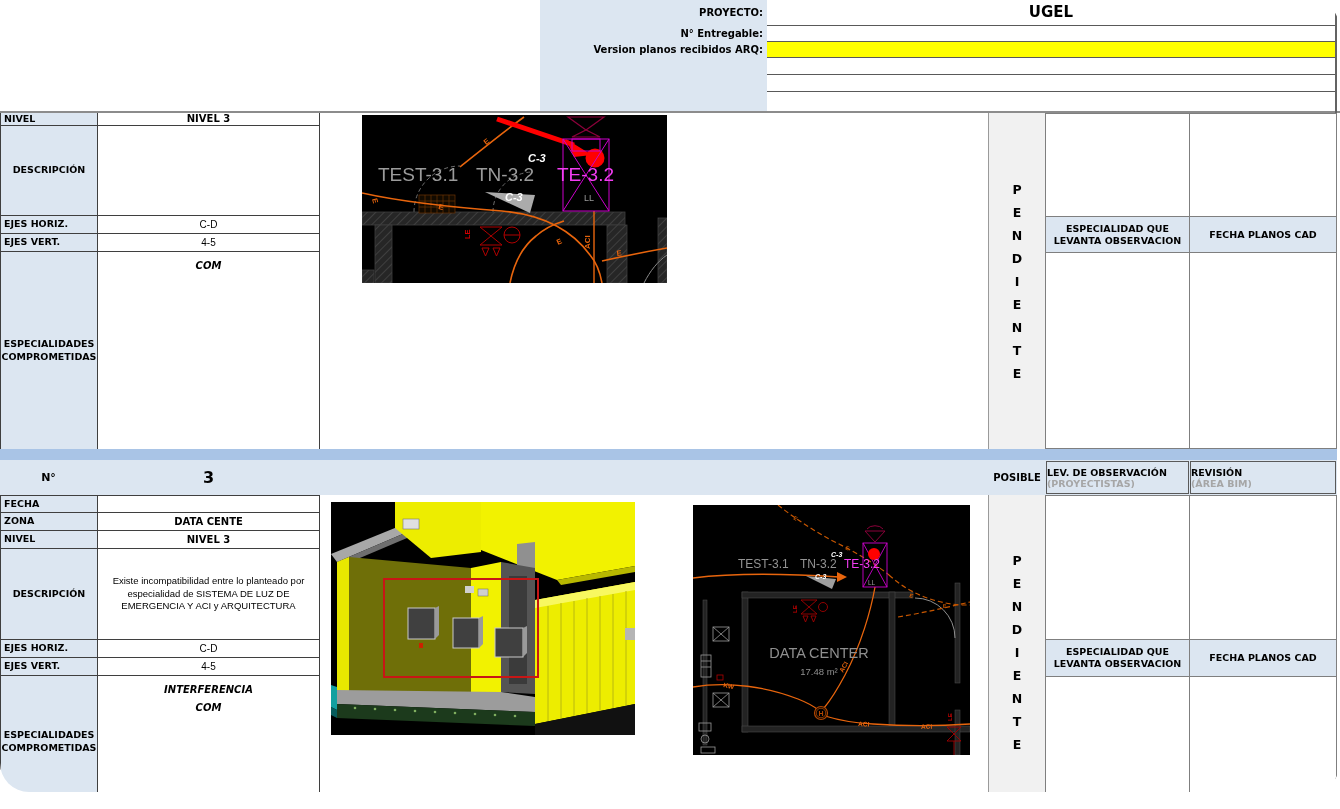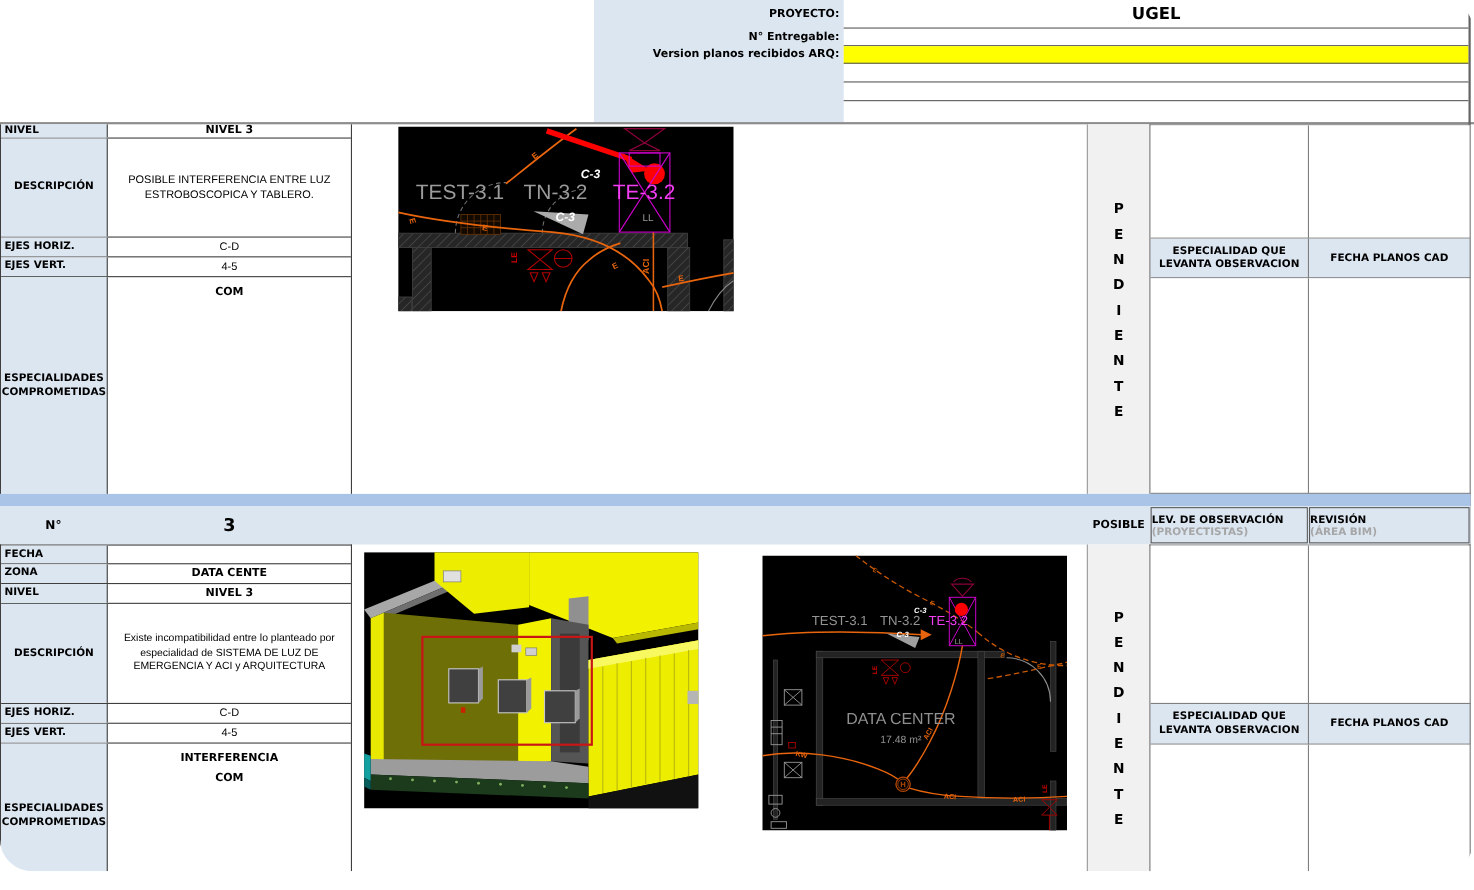--- a/index.html
+++ b/index.html
@@ -17,21 +17,21 @@
   .rightedge{left:1335px;top:0;width:2px;height:809px;background:#636363;}
   
   .ltab{left:0;width:320px;border-left:1px solid #3f3f3f;border-right:1px solid #3f3f3f;box-sizing:border-box;}
   .trow{display:flex;border-bottom:1px solid #3f3f3f;box-sizing:border-box;align-items:stretch;}
   .lab{width:97px;background:#dce6f1;border-right:1px solid #3f3f3f;box-sizing:border-box;
        font-weight:bold;font-size:9.5px;display:flex;align-items:center;padding:0 3px;line-height:1.3;}
   .lab.center{justify-content:center;text-align:center;padding:0 18px;}
   .val{flex:1;display:flex;align-items:center;justify-content:center;text-align:center;
        font-size:10px;font-family:"Liberation Sans",sans-serif;padding:0 8px;line-height:1.35;}
   .val.b{font-weight:bold;font-family:"DejaVu Sans",sans-serif;}
-  .val.topalign{align-items:flex-start;flex-direction:column;justify-content:flex-start;padding-top:5px;gap:1px;}
+  .val.topalign{align-items:flex-start;flex-direction:column;justify-content:flex-start;padding-top:5px;gap:1px;font-style:italic;}
   .espline{width:100%;text-align:center;font-weight:bold;font-size:10px;font-family:"DejaVu Sans",sans-serif;line-height:17px;}
   
   .band{left:0;top:449px;width:1337px;height:11px;background:#a9c4e6;}
   .estadoband{left:0;top:460px;width:1337px;height:35px;background:#dce6f1;}
   .numlab{position:absolute;left:0;top:0;width:97px;height:35px;line-height:35px;text-align:center;font-weight:bold;font-size:11px;}
   .numval{position:absolute;left:97px;top:0;width:223px;height:35px;line-height:35px;text-align:center;font-weight:bold;font-size:16px;}
   .estlab{position:absolute;left:988px;top:0;width:58px;height:35px;line-height:35px;text-align:center;font-weight:bold;font-size:10px;}
   .hdrbox{position:absolute;top:1px;height:33px;border:1px solid #595959;box-sizing:border-box;
           display:flex;flex-direction:column;align-items:flex-start;justify-content:center;background:#dce6f1;}
   .hdrbox .t1{font-weight:bold;font-size:9.5px;line-height:11px;}
@@ -69,21 +69,20 @@
   <div class="abs grayline"></div>
   <div class="abs rightedge"></div>
 
   <div class="abs ltab" style="top:113px;">
     <div class="trow" style="height:13px;">
       <div class="lab">NIVEL</div>
       <div class="val b">NIVEL 3</div>
     </div>
     <div class="trow" style="height:90px;">
       <div class="lab center">DESCRIPCIÓN</div>
-      <div class="val">POSIBLE INTERFERENCIA ENTRE LUZ ESTROBOSCOPICA Y TABLERO.</div>
     </div>
     <div class="trow" style="height:18px;">
       <div class="lab">EJES HORIZ.</div>
       <div class="val">C-D</div>
     </div>
     <div class="trow" style="height:18px;">
       <div class="lab">EJES VERT.</div>
       <div class="val">4-5</div>
     </div>
     <div class="trow" style="height:197px;border-bottom:none;">

